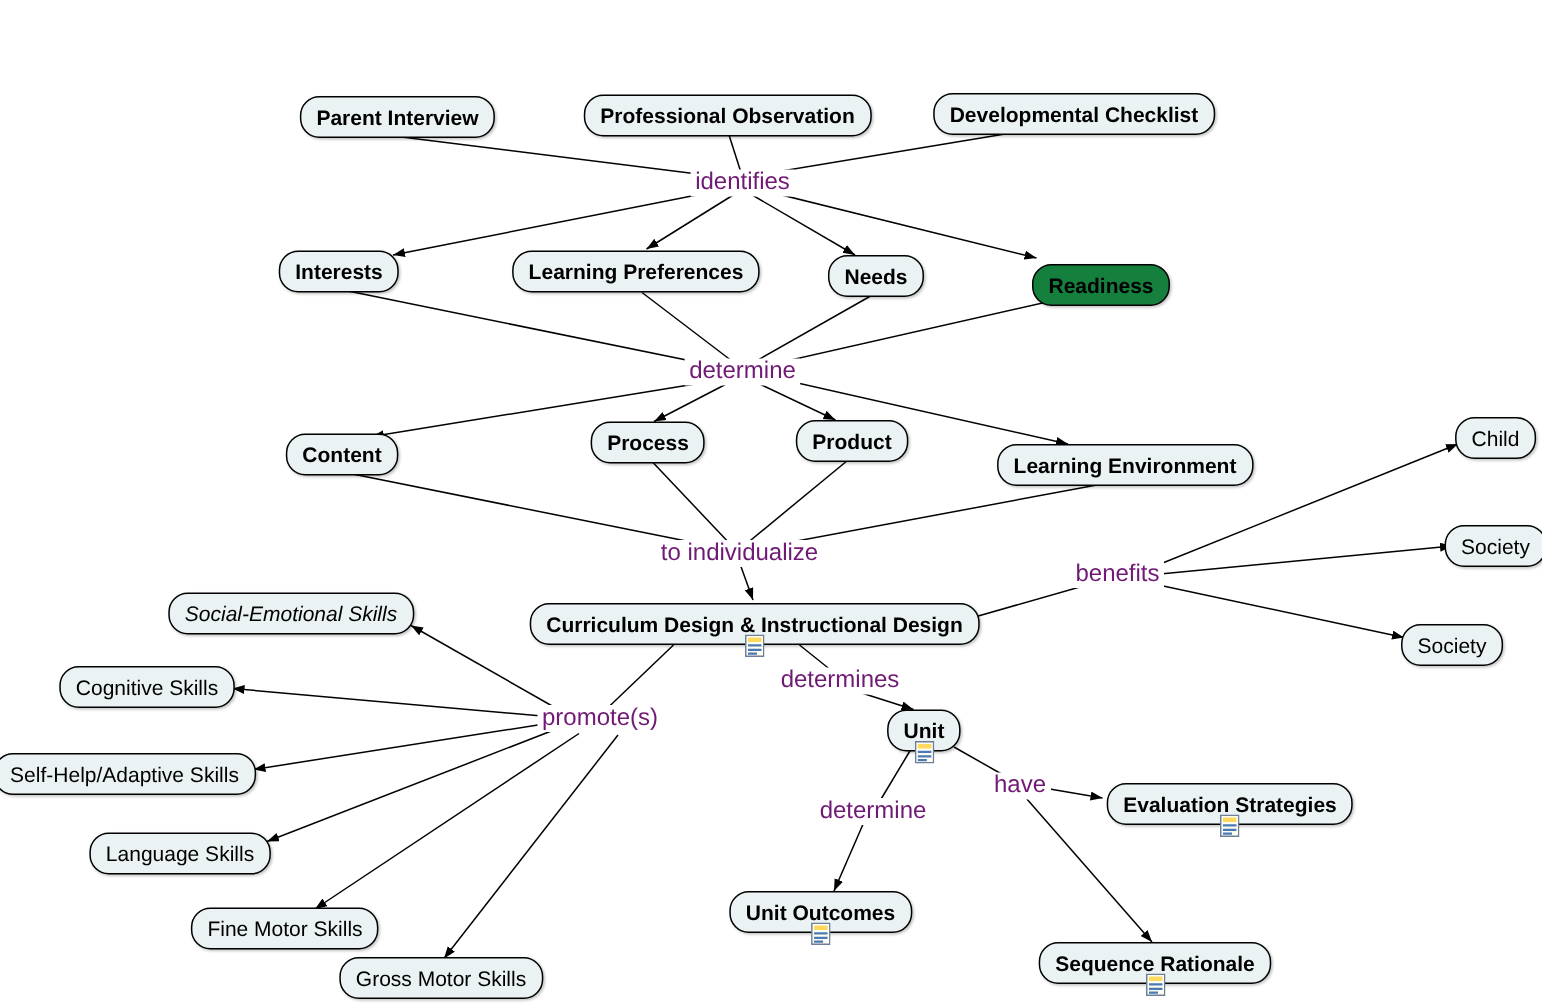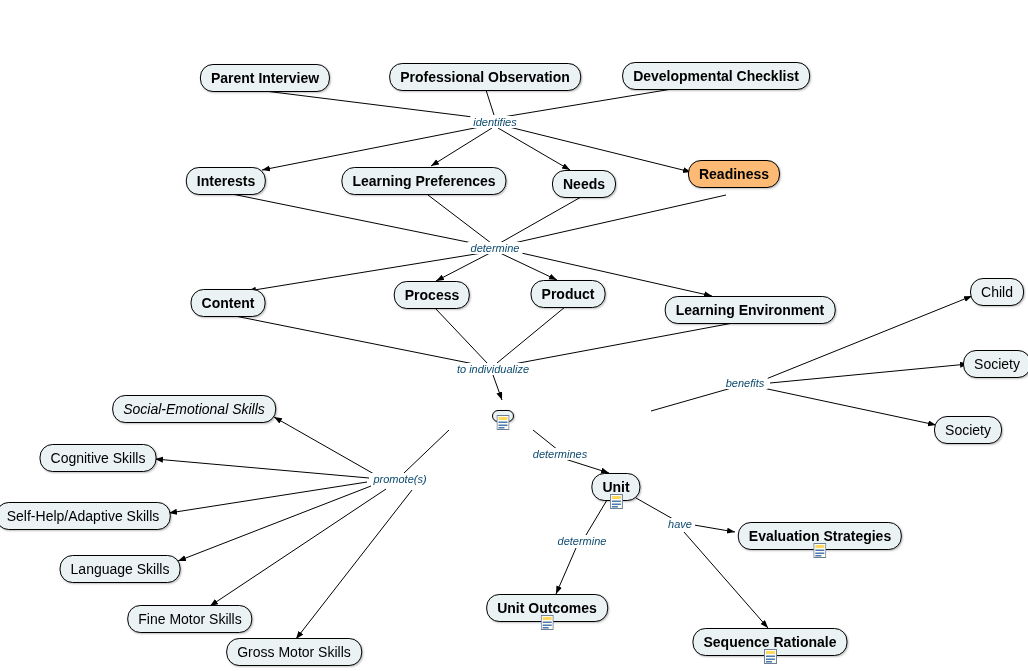--- a/index.html
+++ b/index.html
@@ -11,22 +11,22 @@
   .node{
     position:absolute;transform:translate(-50%,-50%);
     background:#eaf2f4;border:1px solid #000;border-radius:13px;
     padding:5px 10px;font-size:14px;font-weight:bold;color:#000;
     white-space:nowrap;box-shadow:1px 1px 2px rgba(0,0,0,0.25);
     cursor:default;
   }
   .node.plain{font-weight:normal;}
   .link-label{
     position:absolute;transform:translate(-50%,-50%);
-    background:#ffffff;font-size:11px;color:#0c4a6e;
-    padding:0 3px;white-space:nowrap;cursor:default;font-style:italic;
+    background:#ffffff;font-size:16px;color:#701a75;
+    padding:0 3px;white-space:nowrap;cursor:default;
   }
   .res-icon{
     position:absolute;left:50%;bottom:-9px;transform:translateX(-50%);
     line-height:0;cursor:pointer;
   }
   .title-box{
     position:absolute;left:282px;top:4px;width:426px;
     background:#eaf2f4;border:1px solid #000;border-radius:2px;
     text-align:center;padding:5px 0 8px;
     box-shadow:1px 1px 2px rgba(0,0,0,0.25);
@@ -91,29 +91,29 @@
     <div class="link-label" data-name="link-label-determines" style="left: 560px; top: 454px;">determines</div>
     <div class="link-label" data-name="link-label-promotes" style="left: 400px; top: 479px; text-align: center;">promote(s)</div>
     <div class="link-label" data-name="link-label-determine-2" style="left: 582px; top: 541px;">determine</div>
     <div class="link-label" data-name="link-label-have" style="left: 680px; top: 524px;">have</div>
     <div class="node" data-name="node-parent-interview" style="left: 265px; top: 78px; background: rgb(234, 242, 244); border-color: rgb(0, 0, 0);"><span data-name="node-label">Parent Interview</span></div>
     <div class="node" data-name="node-professional-observation" style="left: 485px; top: 77px; background: rgb(234, 242, 244); border-color: rgb(0, 0, 0);"><span data-name="node-label">Professional Observation</span></div>
     <div class="node" data-name="node-developmental-checklist" style="left: 716px; top: 76px; background: rgb(234, 242, 244); border-color: rgb(0, 0, 0);"><span data-name="node-label">Developmental Checklist</span></div>
     <div class="node" data-name="node-interests" style="left: 226px; top: 181px; background: rgb(234, 242, 244); border-color: rgb(0, 0, 0);"><span data-name="node-label">Interests</span></div>
     <div class="node" data-name="node-learning-preferences" style="left: 424px; top: 181px; background: rgb(234, 242, 244); border-color: rgb(0, 0, 0);"><span data-name="node-label">Learning Preferences</span></div>
     <div class="node" data-name="node-needs" style="left: 584px; top: 184px; background: rgb(234, 242, 244); border-color: rgb(0, 0, 0);"><span data-name="node-label">Needs</span></div>
-    <div class="node" data-name="node-readiness" style="left: 734px; top: 174px; background: #fdba74; border-color: rgb(0, 0, 0);"><span data-name="node-label">Readiness</span></div>
+    <div class="node" data-name="node-readiness" style="left: 734px; top: 190px; background: #15803d; border-color: rgb(0, 0, 0);"><span data-name="node-label">Readiness</span></div>
     <div class="node" data-name="node-content" style="left: 228px; top: 303px; background: rgb(234, 242, 244); border-color: rgb(0, 0, 0);"><span data-name="node-label">Content</span></div>
     <div class="node" data-name="node-process" style="left: 432px; top: 295px; background: rgb(234, 242, 244); border-color: rgb(0, 0, 0);"><span data-name="node-label">Process</span></div>
     <div class="node" data-name="node-product" style="left: 568px; top: 294px; background: rgb(234, 242, 244); border-color: rgb(0, 0, 0);"><span data-name="node-label">Product</span></div>
     <div class="node" data-name="node-learning-environment" style="left: 750px; top: 310px; background: rgb(234, 242, 244); border-color: rgb(0, 0, 0);"><span data-name="node-label">Learning Environment</span></div>
     <div class="node plain" data-name="node-child" style="left: 997px; top: 292px; background: rgb(234, 242, 244); border-color: rgb(0, 0, 0);"><span data-name="node-label">Child</span></div>
     <div class="node plain" data-name="node-family" style="left: 997px; top: 364px; background: rgb(234, 242, 244); border-color: rgb(0, 0, 0);"><span data-name="node-label">Society</span></div>
     <div class="node plain" data-name="node-society" style="left: 968px; top: 430px; background: rgb(234, 242, 244); border-color: rgb(0, 0, 0);"><span data-name="node-label">Society</span></div>
-    <div class="node" data-name="node-curriculum-design" style="left: 503px; top: 416px; background: rgb(234, 242, 244); border-color: rgb(0, 0, 0);"><span class="res-icon" data-name="resource-icon"><svg width="13" height="15" viewBox="0 0 13 15">
+    <div class="node" data-name="node-curriculum-design" style="left: 503px; top: 416px; background: rgb(234, 242, 244); border-color: rgb(0, 0, 0);"><span data-name="node-label">Curriculum Design &amp; Instructional Design</span><span class="res-icon" data-name="resource-icon"><svg width="13" height="15" viewBox="0 0 13 15">
           <rect x="0.5" y="0.5" width="12" height="14" fill="#fffdf2" stroke="#6b7f99"></rect>
           <rect x="2" y="2" width="9" height="3" fill="#ffd95e"></rect>
           <rect x="2" y="6.5" width="9" height="1.5" fill="#4a7ab5"></rect>
           <rect x="2" y="9.5" width="9" height="1.5" fill="#4a7ab5"></rect>
           <rect x="2" y="12" width="6" height="1.5" fill="#4a7ab5"></rect>
         </svg></span></div>
     <div class="node plain" data-name="node-social-emotional-skills" style="left: 194px; top: 409px; background: rgb(234, 242, 244); border-color: rgb(0, 0, 0); font-style: italic;"><span data-name="node-label">Social-Emotional Skills</span></div>
     <div class="node plain" data-name="node-cognitive-skills" style="left: 98px; top: 458px; background: rgb(234, 242, 244); border-color: rgb(0, 0, 0);"><span data-name="node-label">Cognitive Skills</span></div>
     <div class="node plain" data-name="node-self-help-adaptive-skills" style="left: 83px; top: 516px; background: rgb(234, 242, 244); border-color: rgb(0, 0, 0);"><span data-name="node-label">Self-Help/Adaptive Skills</span></div>
     <div class="node plain" data-name="node-language-skills" style="left: 120px; top: 569px; background: rgb(234, 242, 244); border-color: rgb(0, 0, 0);"><span data-name="node-label">Language Skills</span></div>

